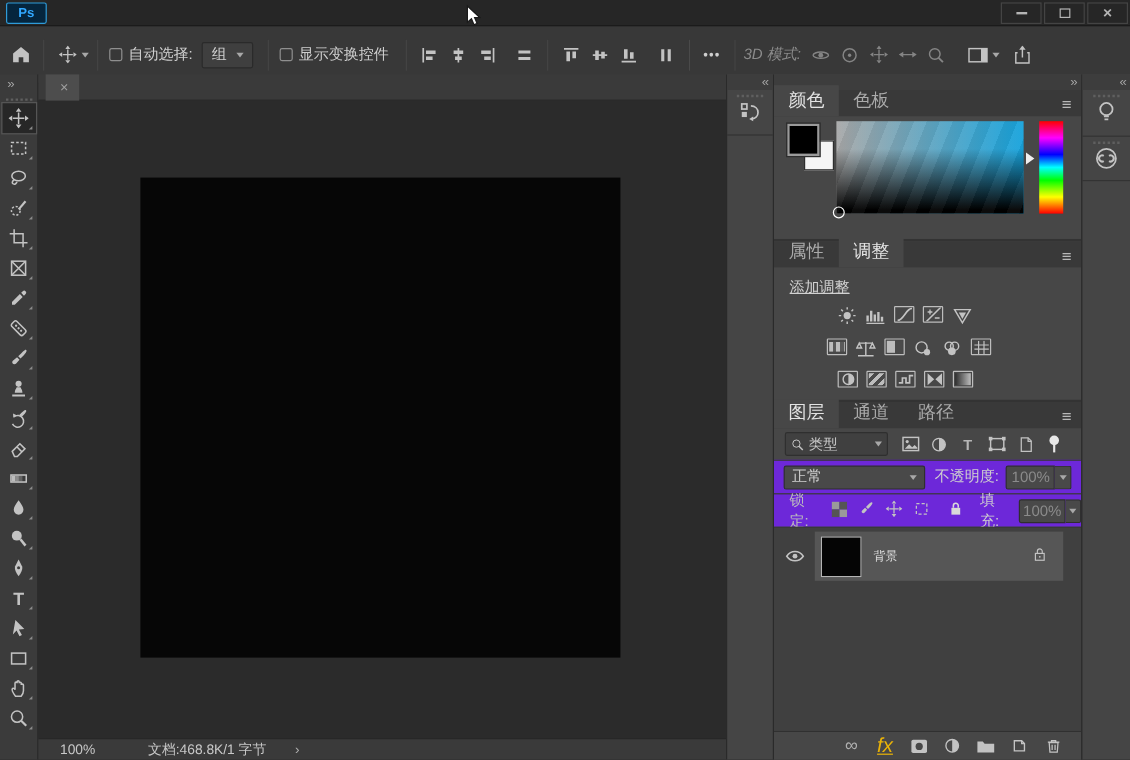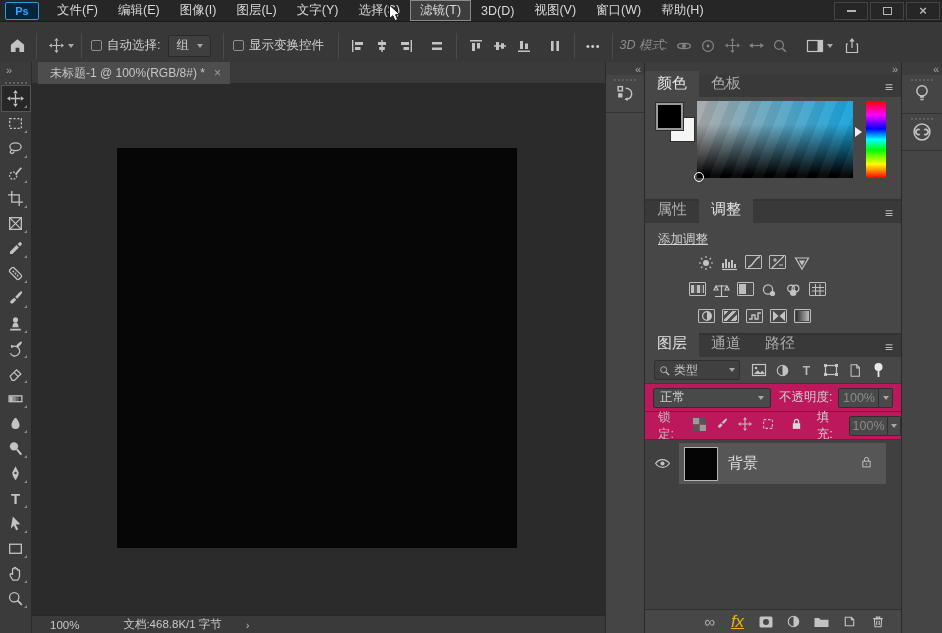--- a/index.html
+++ b/index.html
@@ -117,66 +117,53 @@
   .bandbox { background:repeating-linear-gradient(to right,#bdbdbd 0 3px,#5a5a5a 3px 6px); }
   .stripebox { background:repeating-linear-gradient(135deg,#bdbdbd 0 3px,#4a4a4a 3px 6px); }
 
   
   .layersfilter { height:26px; display:flex; align-items:center; background:#474747; }
   .searchbox { width:86px; height:20px; margin-left:9px; background:#404040; border:1px solid #2f2f2f;
     border-radius:2px; display:flex; align-items:center; gap:4px; padding:0 4px; color:#c9c9c9; }
   .searchbox .tri-d { margin-left:auto; }
   .flt-icons { display:flex; gap:7px; margin-left:10px; align-items:center; }
   .flt { width:17px; height:17px; display:flex; align-items:center; justify-content:center; color:#b5b5b5; }
-  .blendrow,.lockrow { height:28px; display:flex; align-items:center; background:#be185d;
+  .blendrow,.lockrow { height:28px; display:flex; align-items:center; background:#6d28d9;
     border-top:1px solid #393939; font-size:12.5px; }
   .dd { background:#494949; border:1px solid #2f2f2f; border-radius:2px; height:20px;
     display:flex; align-items:center; padding:0 6px; }
   .blendmode { width:118px; margin-left:8px; color:#cfcfcf; }
   .blendmode .tri-d { margin-left:auto; }
   .valbox { width:41px; height:20px; background:#494949; border:1px solid #2f2f2f; border-radius:2px 0 0 2px;
     display:flex; align-items:center; justify-content:center; color:#8b8b8b; }
   .chevbox { width:14px; height:20px; background:#494949; border:1px solid #2f2f2f; border-left:none;
     border-radius:0 2px 2px 0; display:flex; align-items:center; justify-content:center; }
   .lockicons { display:flex; gap:9px; align-items:center; margin-left:8px; }
   .layerlist { flex:1; background:#404040; border-top:1px solid #393939; position:relative; }
   .layerrow { position:absolute; left:0; top:3px; width:100%; height:41px; display:flex; align-items:center; }
   .layerrow .hl { position:absolute; left:34px; top:0; right:15px; height:41px; background:#565656; }
   .eyecell { width:34px; display:flex; justify-content:center; z-index:1; }
   .lthumb { width:34px; height:34px; background:#050505; border:1px solid #b5b5b5; margin-left:5px; z-index:1; }
-  .lname { margin-left:10px; z-index:1; color:#dcdcdc; font-size:15px; }
+  .lname { margin-left:10px; z-index:1; color:#dcdcdc; font-size:10px; }
   .llock { position:absolute; right:28px; z-index:1; }
   .layersbottom { height:24px; background:#474747; border-top:1px solid #303030; display:flex;
     align-items:center; gap:11px; padding-left:56px; }
   .lb { width:17px; height:17px; display:flex; align-items:center; justify-content:center; color:#b0b0b0; }
   .fx { font-style:italic; font-size:17px; color:#eab308;text-decoration:underline; }
 
   
   .cursor { position:absolute; left:388px; top:4px; z-index:99; }
 </style>
 </head>
 <body>
 
 <div id="app">
 
   <header class="titlebar">
     <div class="pslogo">Ps</div>
-    <nav class="menus">
-      <span class="menu-item">文件(F)</span>
-      <span class="menu-item">编辑(E)</span>
-      <span class="menu-item">图像(I)</span>
-      <span class="menu-item">图层(L)</span>
-      <span class="menu-item">文字(Y)</span>
-      <span class="menu-item">选择(S)</span>
-      <span class="menu-item hover">滤镜(T)</span>
-      <span class="menu-item">3D(D)</span>
-      <span class="menu-item">视图(V)</span>
-      <span class="menu-item">窗口(W)</span>
-      <span class="menu-item">帮助(H)</span>
-    </nav>
     <div class="winctl">
       <span class="wc">
           <span class="bar"></span>
         </span>
       <span class="wc">
           <span class="box"></span>
         </span>
       <span class="wc close">×</span>
     </div>
   </header>
@@ -420,21 +407,20 @@
             <circle cx="6.8" cy="6.8" r="4.4"></circle>
             <path d="M10 10l4 4" stroke-width="1.7"></path>
           </svg>
         </div>
     </div>
   </div>
 
   <div class="canvaszone">
     <div class="tabstrip">
       <div class="doctab">
-        <span>未标题-1 @ 100%(RGB/8#) *</span>
         <span class="x">×</span>
       </div>
     </div>
     <div class="pasteboard">
       <div class="doc"></div>
     </div>
     <div class="statusbar">
       <span class="zoomv">100%</span>
       <span class="dinfo">文档:468.8K/1 字节</span>
       <span class="chv">›</span>

